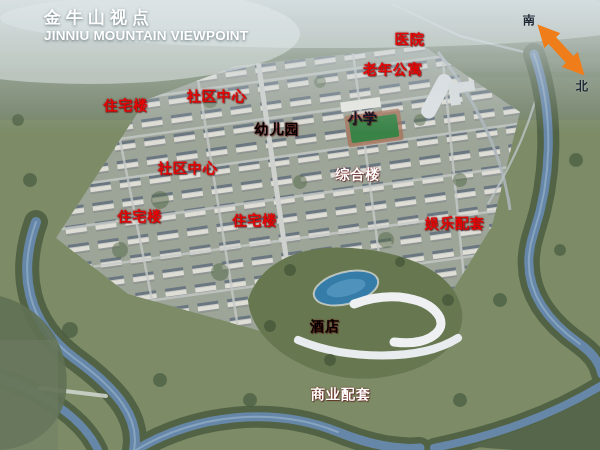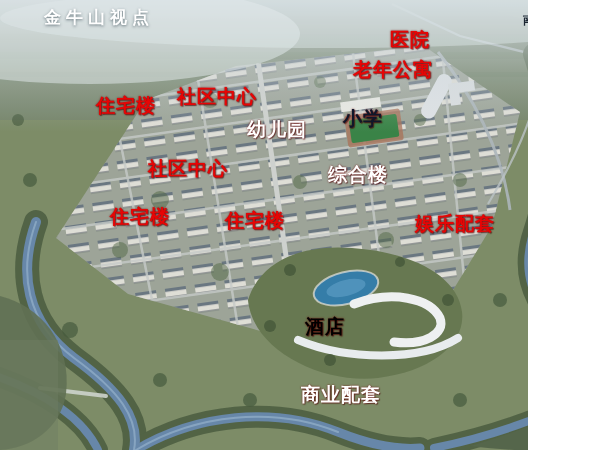--- a/index.html
+++ b/index.html
@@ -1,32 +1,32 @@
 <!DOCTYPE html>
 <html><head>
 <meta charset="utf-8">
 <style>
   html,body{margin:0;padding:0;background:#ffffff;}
   .stage{
-    position:relative;width:528px;height:450px;overflow:hidden;
+    position:relative;width:600px;height:450px;overflow:hidden;
     background:#7b8a66;font-family:"Liberation Sans","DejaVu Sans",sans-serif;
   }
   .scene{position:absolute;left:0;top:0;}
   .title-block{position:absolute;left:44px;top:7px;line-height:1.25;}
   .title-cn{
     font-size:17px;font-weight:bold;color:#ffffff;letter-spacing:5px;
     text-shadow:0 1px 3px rgba(30,50,60,.6);
   }
   .title-en{
     font-size:13.5px;font-weight:bold;color:#ffffff;letter-spacing:.2px;
     text-shadow:0 1px 3px rgba(30,50,60,.6);
   }
   .map-label{
     position:absolute;transform:translate(-50%,-50%);
-    font-weight:bold;font-size:19px;letter-spacing:1px;white-space:nowrap;
+    font-weight:bold;font-size:14px;letter-spacing:1px;white-space:nowrap;
     text-shadow:0 0 2px rgba(110,0,0,.85),1px 1px 1px rgba(60,0,0,.55);
   }
   .compass-char{
     position:absolute;font-size:12px;font-weight:bold;color:#1b2531;
     text-shadow:0 0 2px rgba(225,235,240,.5);
   }
   .compass-south{left:523px;top:12px;}
   .compass-north{left:576px;top:78px;}
 </style>
 </head>
@@ -179,31 +179,32 @@
     <ellipse cx="330" cy="18" rx="330" ry="30" fill="#dfe8ec" opacity=".45"></ellipse>
     <rect x="0" y="0" width="600" height="450" fill="#e8eef1" opacity=".06"></rect>
 
     <g>
       <path class="arrow-stroke" d="M549,37 L573,63" stroke="#ef7d1a" stroke-width="10" marker-start="url(#ah)" marker-end="url(#ah)"></path>
     </g>
   </svg>
 
   <div class="title-block">
     <div class="title-cn">金牛山视点</div>
+    <div class="title-en">JINNIU MOUNTAIN VIEWPOINT</div>
   </div>
 
   <span class="compass-char compass-south">南</span>
   <span class="compass-char compass-north">北</span>
 
   <div>
       <span class="map-label" style="left: 410px; top: 40px; color: rgb(230, 5, 5);">医院</span>
       <span class="map-label" style="left: 386px; top: 70px; color: rgb(230, 5, 5); padding-left: 14px;">老年公寓</span>
       <span class="map-label" style="left: 126px; top: 106px; color: rgb(230, 5, 5);">住宅楼</span>
       <span class="map-label" style="left: 217px; top: 97px; color: rgb(230, 5, 5);">社区中心</span>
-      <span class="map-label" style="left: 277px; top: 130px; color: #ffffff;">幼儿园</span>
+      <span class="map-label" style="left: 277px; top: 130px; color: #000000;">幼儿园</span>
       <span class="map-label" style="left: 363px; top: 119px; color: #0f172a;">小学</span>
       <span class="map-label" style="left: 188px; top: 169px; color: rgb(230, 5, 5); text-align: right;">社区中心</span>
       <span class="map-label" style="left: 358px; top: 175px; color: #ffffff;">综合楼</span>
       <span class="map-label" style="left: 140px; top: 217px; color: rgb(230, 5, 5);">住宅楼</span>
       <span class="map-label" style="left: 255px; top: 221px; color: rgb(230, 5, 5);">住宅楼</span>
       <span class="map-label" style="left: 455px; top: 224px; color: rgb(230, 5, 5); font-family: Liberation Serif, serif;">娱乐配套</span>
       <span class="map-label" style="left: 325px; top: 327px; color: #000000;">酒店</span>
       <span class="map-label" style="left: 341px; top: 395px; color: #ffffff;">商业配套</span>
     </div>
 

